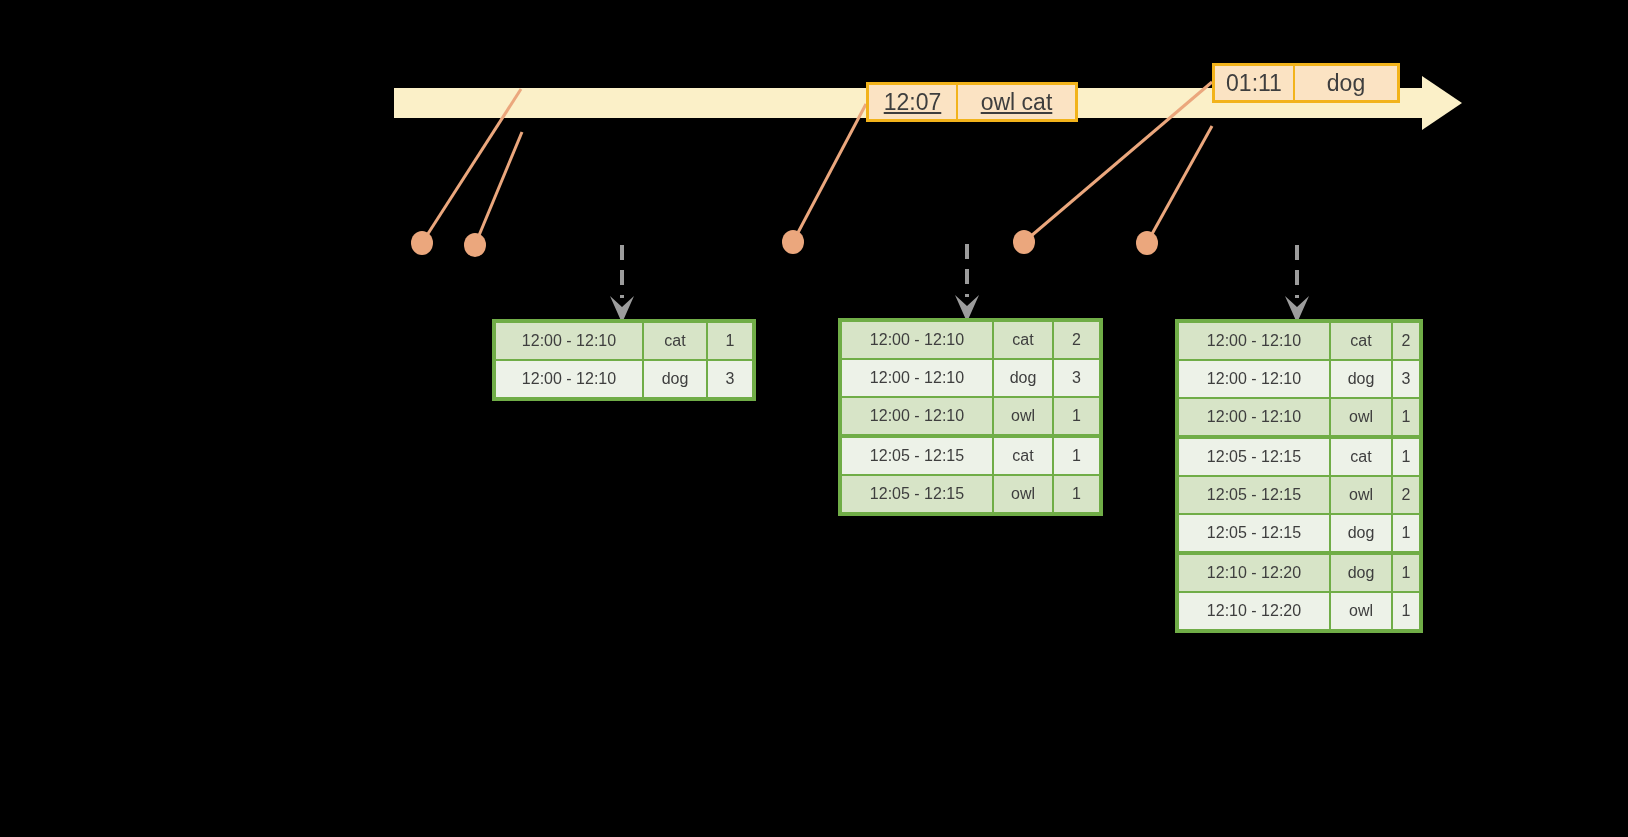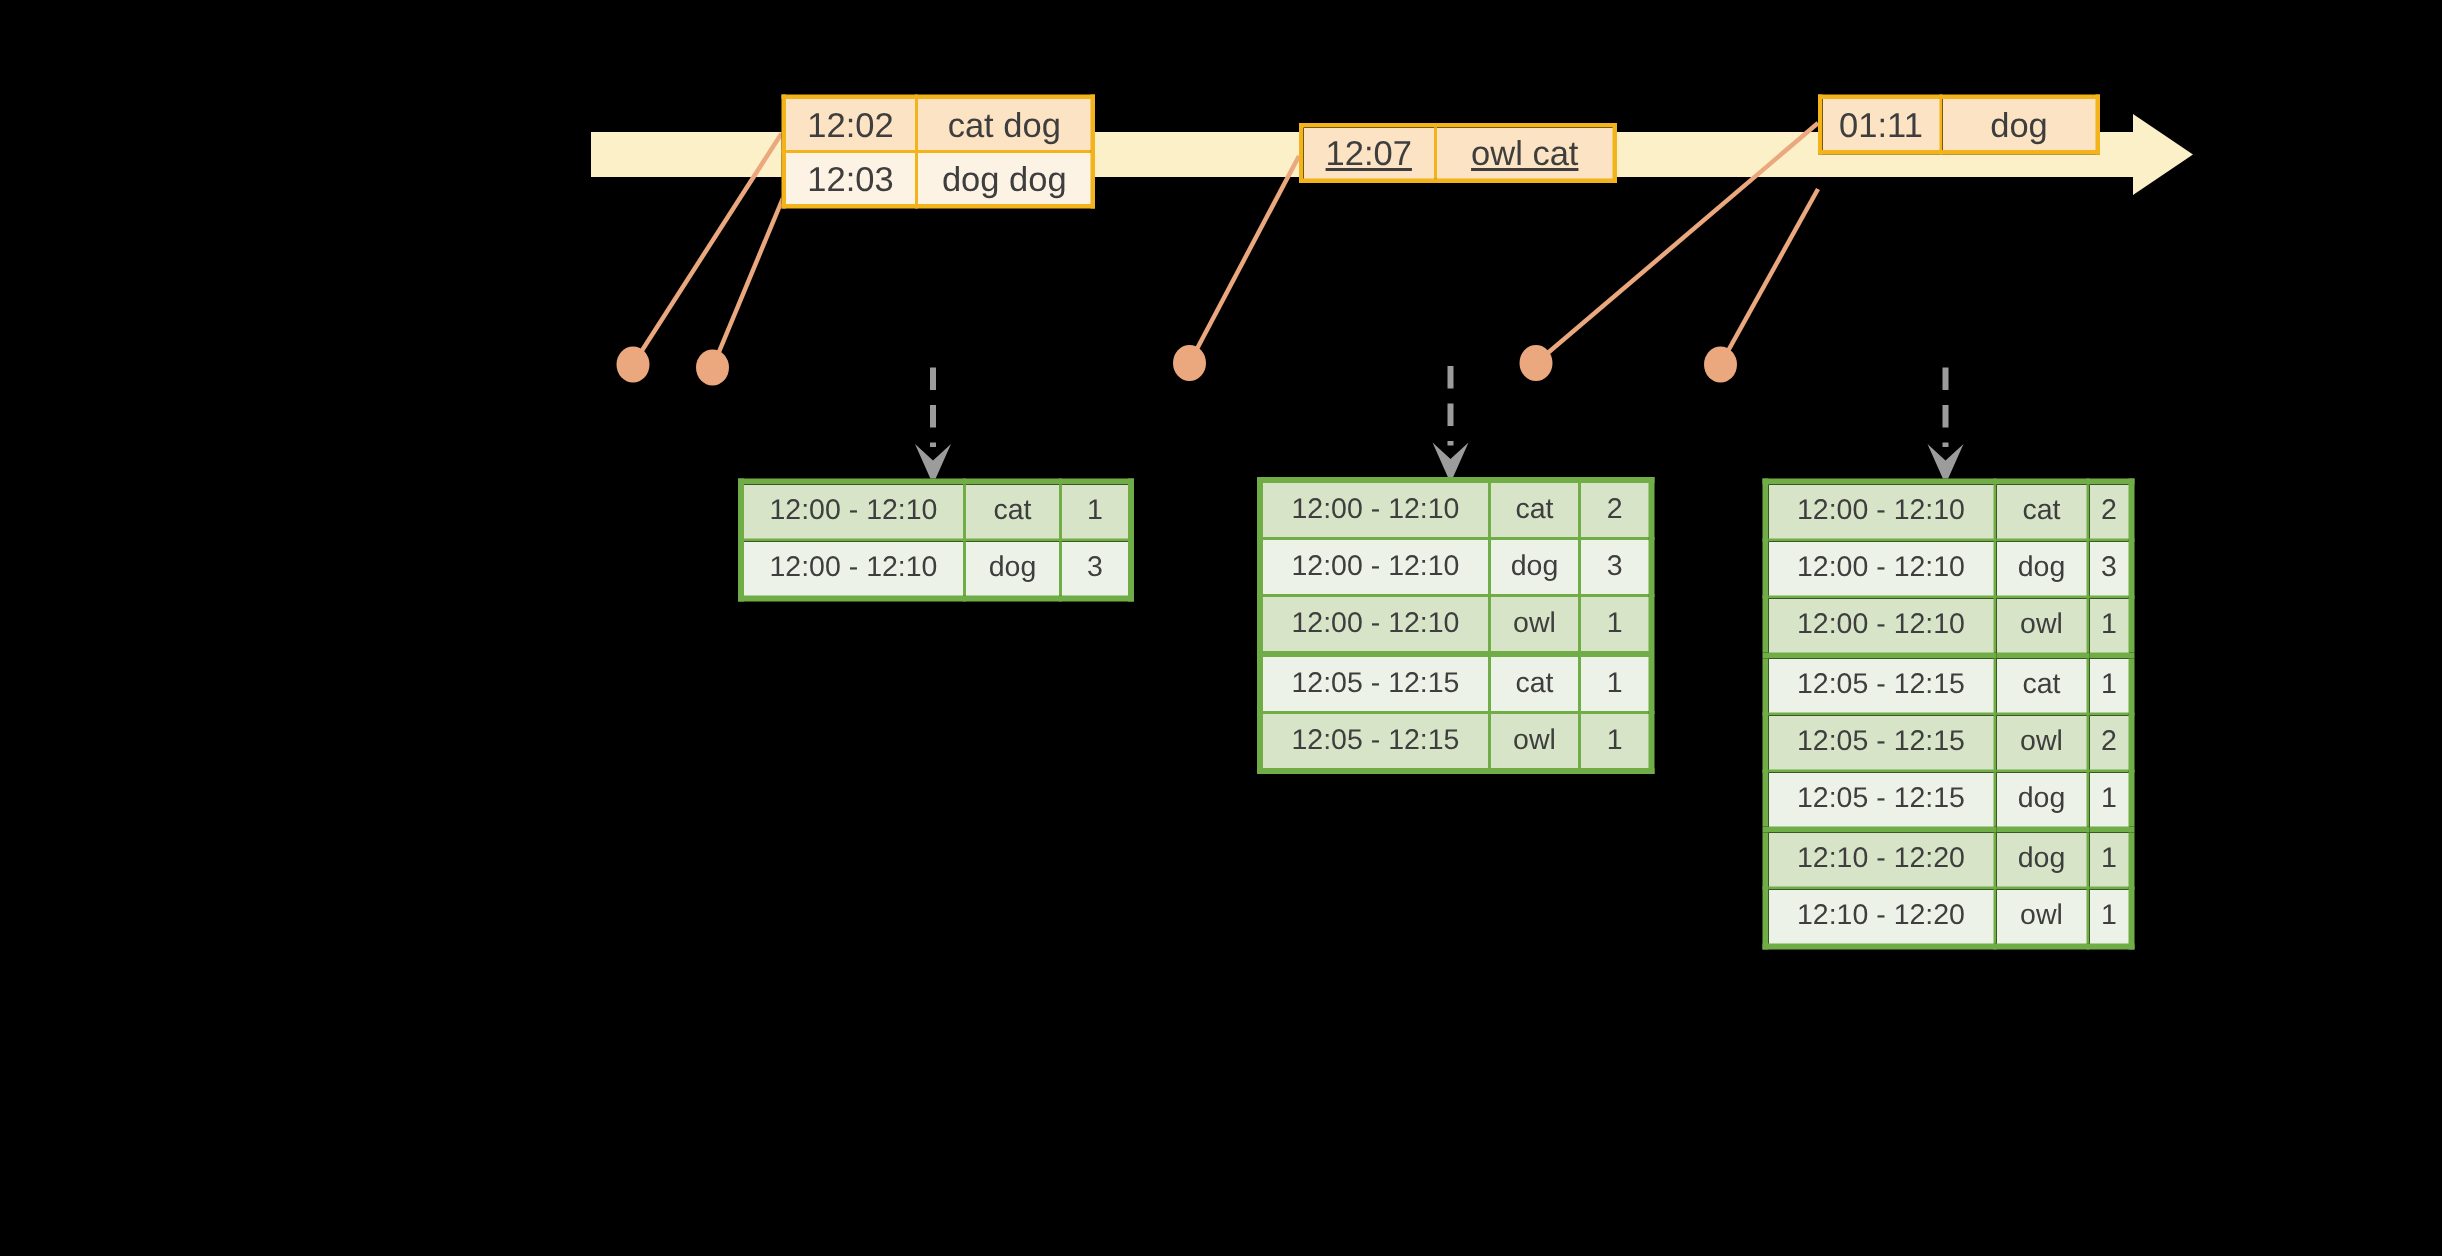--- a/index.html
+++ b/index.html
@@ -13,21 +13,21 @@
   table.event{border:3px solid #F2B31B;}
   table.event td{border:2px solid #F2B31B;height:34px;font-size:23px;}
   tr.edark td{background:#FBE3C3;}
   tr.elight td{background:#FDF3E5;}
   #event-t1{left:521px;top:63px;width:201px;}
   #event-t2{left:866px;top:82px;width:204px;text-decoration:underline;}
   #event-t3{left:1212px;top:63px;width:180px;}
 
   
   table.result{border:4px solid #70AD47;}
-  table.result td{border:2px solid #70AD47;height:36px;font-size:19px;}
+  table.result td{border:2px solid #70AD47;height:36px;font-size:16px;}
   tr.gdark td{background:#D7E4C7;}
   tr.glight td{background:#EDF2E8;}
   tr.group-start td{border-top:4px solid #70AD47;}
   #result-t1{left:492px;top:319px;width:260px;}
   #result-t2{left:838px;top:318px;width:259px;}
   #result-t3{left:1175px;top:319px;width:240px;}
 </style>
 </head>
 <body>
 
@@ -57,32 +57,20 @@
     <g>
       <line x1="967" y1="244" x2="967" y2="297" stroke="#9C9C9C" stroke-width="4" stroke-dasharray="15 10"></line>
       <polygon points="955,295 967,306 979,295 967,322" fill="#9C9C9C"></polygon>
     </g>
     <g>
       <line x1="1297" y1="245" x2="1297" y2="298" stroke="#9C9C9C" stroke-width="4" stroke-dasharray="15 10"></line>
       <polygon points="1285,296 1297,307 1309,296 1297,323" fill="#9C9C9C"></polygon>
     </g>
   </svg>
 
-  <table id="event-t1" class="event">
-    <tbody>
-        <tr class="edark">
-      <td style="width:86px">12:02</td>
-      <td style="width:115px">cat dog</td>
-    </tr>
-    <tr class="elight">
-      <td>12:03</td>
-      <td>dog dog</td>
-    </tr>
-  </tbody>
-    </table>
 
   <table id="event-t2" class="event">
     <tbody>
         <tr class="edark">
       <td style="width:87px">12:07</td>
       <td style="width:117px">owl cat</td>
     </tr>
   </tbody>
     </table>
 

